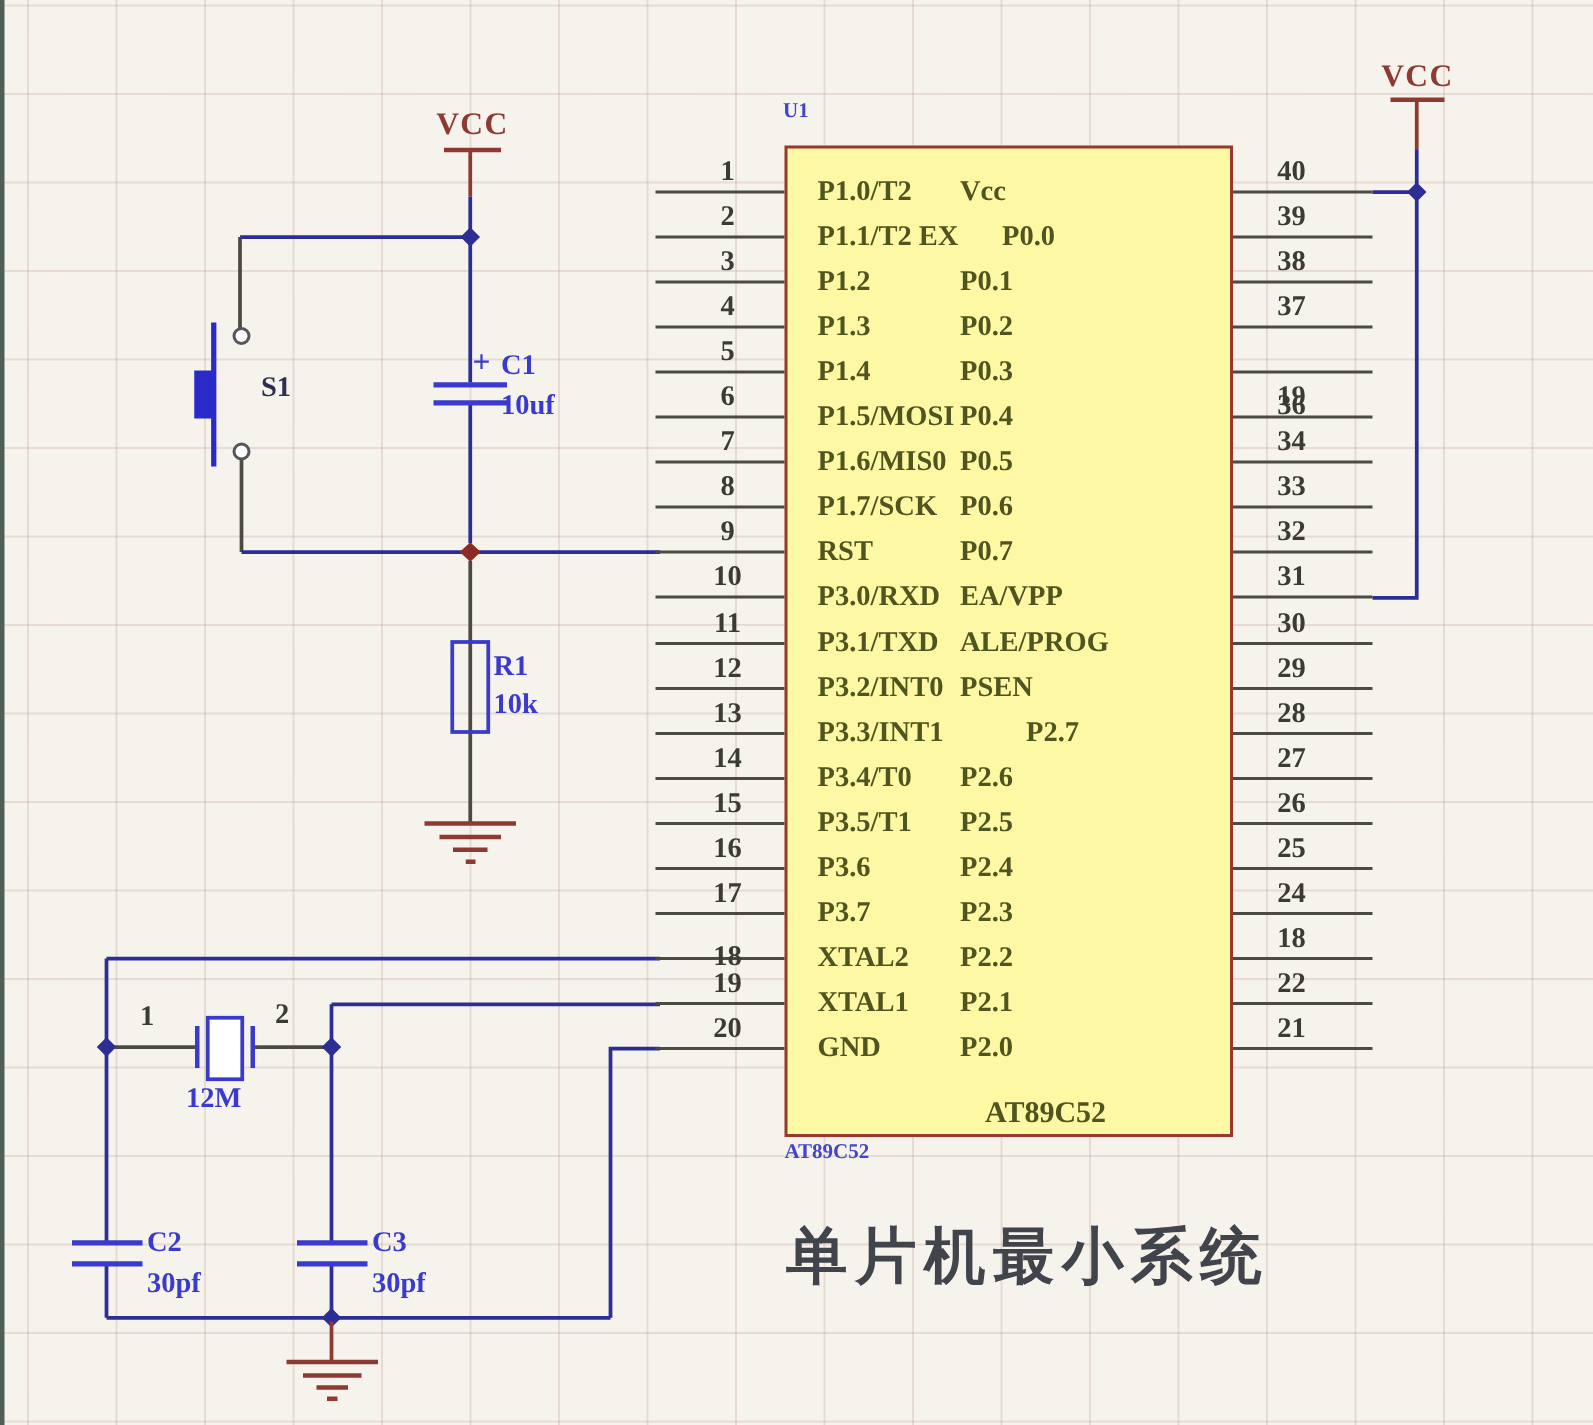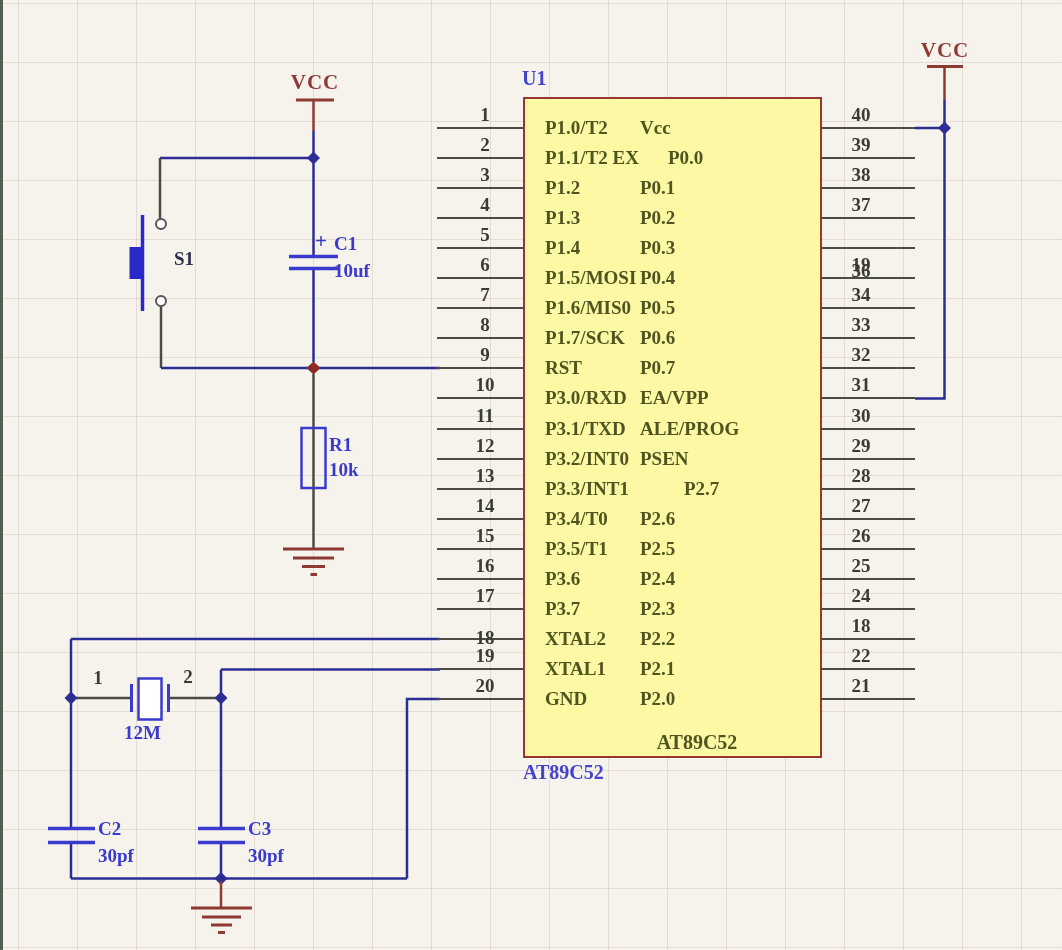--- a/index.html
+++ b/index.html
@@ -11,21 +11,21 @@
           linear-gradient(to right, rgba(193,163,152,.30) 1px, transparent 1px),
           linear-gradient(to bottom, rgba(193,163,152,.30) 1px, transparent 1px);
         background-size:59px 59px;
         background-position:18px 3px;}
   #edge-strip{position:absolute;left:0;top:0;width:3px;height:950px;background:#4f5f57;}
   svg.layer{position:absolute;left:0;top:0;}
   
   #chip-body{position:absolute;left:523px;top:97px;width:299px;height:661px;
              background:#fcf8a3;border:2.5px solid #97372f;box-sizing:border-box;}
   .lbl{position:absolute;white-space:nowrap;}
-  .blue-ref{color:#4343cb;font-weight:bold;font-size:20px;font-family:Liberation Serif, serif;}
+  .blue-ref{color:#4343cb;font-weight:bold;font-size:14px;font-family:Liberation Serif, serif;}
   .comp-lbl{color:#3a3ace;font-weight:600;font-size:19px;}
   .power-lbl{color:#8e3a33;font-weight:bold;font-size:21px;letter-spacing:1px;}
   .dark-lbl{color:#3b3b35;font-weight:600;font-size:19px;}
   .pin-stub{position:absolute;height:2px;background:#4b4b44;}
   .pin-num{position:absolute;width:60px;height:22px;line-height:22px;text-align:center;
            font-size:19px;font-weight:600;color:#3b3b35;}
   .pin-name{position:absolute;height:24px;line-height:24px;font-size:19px;
             font-weight:600;color:#50541f;white-space:nowrap;}
   #inner-part{position:absolute;left:597px;top:731px;width:200px;text-align:center;
               font-size:20px;font-weight:600;color:#50541f;}
@@ -267,13 +267,14 @@
   <div class="lbl comp-lbl" style="left:329px;top:434px;">R1</div>
   <div class="lbl comp-lbl" style="left:329px;top:459px;">10k</div>
   <div class="lbl dark-lbl" style="left:88px;top:667px;width:20px;text-align:center;">1</div>
   <div class="lbl dark-lbl" style="left:178px;top:666px;width:20px;text-align:center;">2</div>
   <div class="lbl comp-lbl" style="left:124px;top:722px;">12M</div>
   <div class="lbl comp-lbl" style="left:98px;top:818px;">C2</div>
   <div class="lbl comp-lbl" style="left:98px;top:845px;">30pf</div>
   <div class="lbl comp-lbl" style="left:248px;top:818px;">C3</div>
   <div class="lbl comp-lbl" style="left:248px;top:845px;">30pf</div>
 
+  <div id="main-title">单片机最小系统</div>
 </div>
 
 </body></html>

